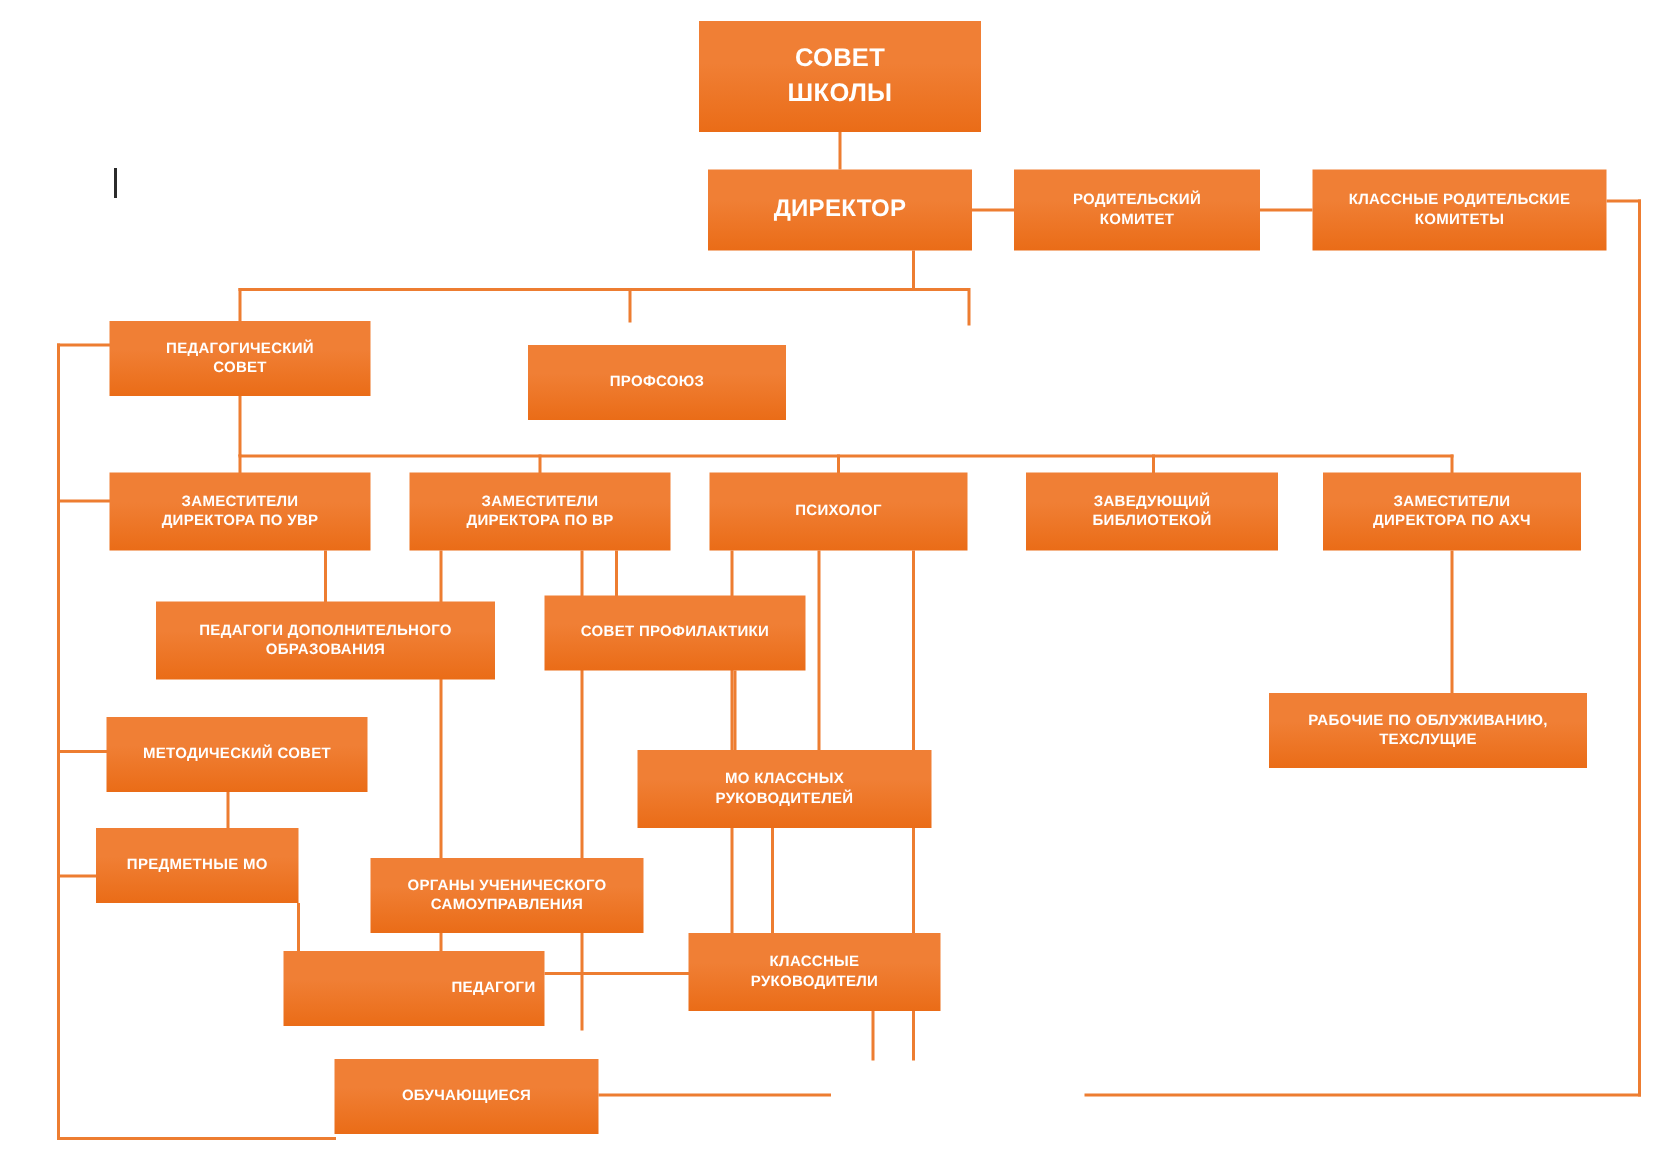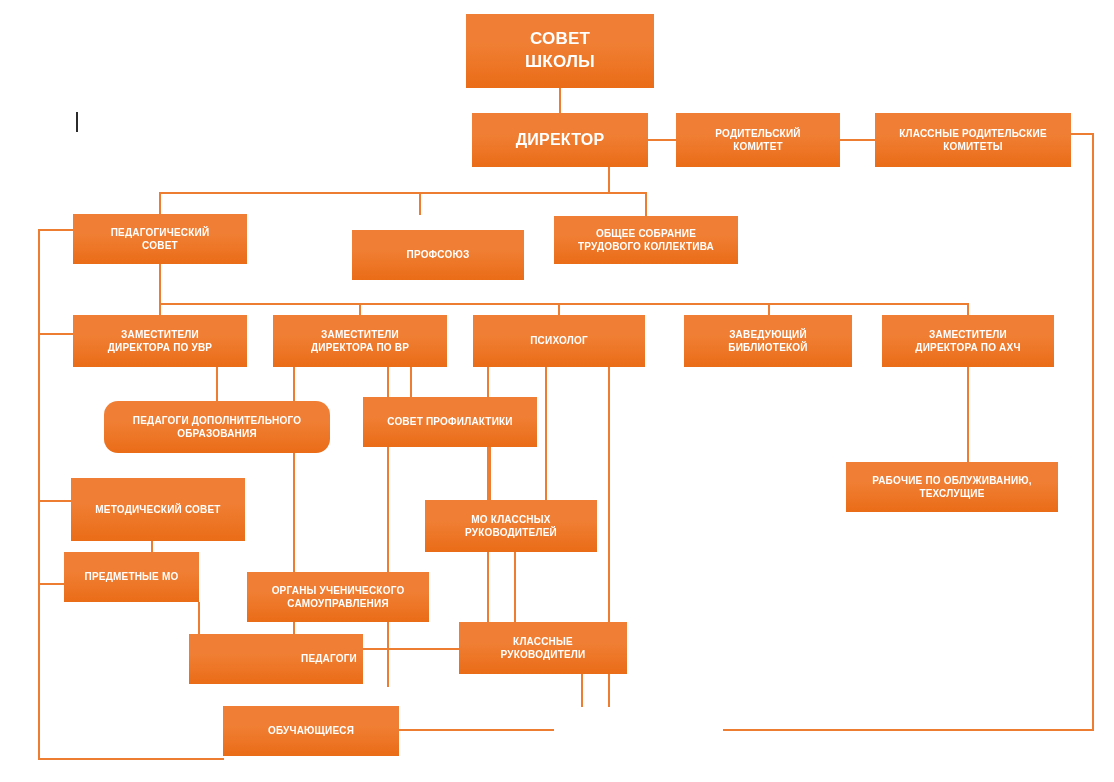--- a/index.html
+++ b/index.html
@@ -116,58 +116,54 @@
       <span class="node-label">КЛАССНЫЕ РОДИТЕЛЬСКИЕ
 КОМИТЕТЫ</span>
     </div>
     <div class="node" style="left: 73px; top: 214px; width: 174px; height: 50px; font-size: 10px; color: rgb(255, 255, 255); background: linear-gradient(rgb(240, 127, 53) 0%, rgb(240, 127, 53) 38%, rgb(234, 108, 23) 100%);">
       <span class="node-label">ПЕДАГОГИЧЕСКИЙ
 СОВЕТ</span>
     </div>
     <div class="node" style="left: 352px; top: 214px; width: 172px; height: 50px; font-size: 10px; color: rgb(255, 255, 255); background: linear-gradient(rgb(240, 127, 53) 0%, rgb(240, 127, 53) 38%, rgb(234, 108, 23) 100%); margin-top: 16px;">
       <span class="node-label">ПРОФСОЮЗ</span>
     </div>
-    <div class="node" style="left: 554px; top: 216px; width: 184px; height: 48px; font-size: 10px; color: rgb(255, 255, 255); background: linear-gradient(rgb(240, 127, 53) 0%, rgb(240, 127, 53) 38%, rgb(234, 108, 23) 100%);">
-      <span class="node-label">ОБЩЕЕ СОБРАНИЕ
-ТРУДОВОГО КОЛЛЕКТИВА</span>
-    </div>
     <div class="node" style="left: 73px; top: 315px; width: 174px; height: 52px; font-size: 10px; color: rgb(255, 255, 255); background: linear-gradient(rgb(240, 127, 53) 0%, rgb(240, 127, 53) 38%, rgb(234, 108, 23) 100%);">
       <span class="node-label">ЗАМЕСТИТЕЛИ
 ДИРЕКТОРА ПО УВР</span>
     </div>
     <div class="node" style="left: 273px; top: 315px; width: 174px; height: 52px; font-size: 10px; color: rgb(255, 255, 255); background: linear-gradient(rgb(240, 127, 53) 0%, rgb(240, 127, 53) 38%, rgb(234, 108, 23) 100%);">
       <span class="node-label">ЗАМЕСТИТЕЛИ
 ДИРЕКТОРА ПО ВР</span>
     </div>
     <div class="node" style="left: 473px; top: 315px; width: 172px; height: 52px; font-size: 10px; color: rgb(255, 255, 255); background: linear-gradient(rgb(240, 127, 53) 0%, rgb(240, 127, 53) 38%, rgb(234, 108, 23) 100%);">
       <span class="node-label">ПСИХОЛОГ</span>
     </div>
     <div class="node" style="left: 684px; top: 315px; width: 168px; height: 52px; font-size: 10px; color: rgb(255, 255, 255); background: linear-gradient(rgb(240, 127, 53) 0%, rgb(240, 127, 53) 38%, rgb(234, 108, 23) 100%);">
       <span class="node-label">ЗАВЕДУЮЩИЙ
 БИБЛИОТЕКОЙ</span>
     </div>
     <div class="node" style="left: 882px; top: 315px; width: 172px; height: 52px; font-size: 10px; color: rgb(255, 255, 255); background: linear-gradient(rgb(240, 127, 53) 0%, rgb(240, 127, 53) 38%, rgb(234, 108, 23) 100%);">
       <span class="node-label">ЗАМЕСТИТЕЛИ
 ДИРЕКТОРА ПО АХЧ</span>
     </div>
-    <div class="node" style="left: 104px; top: 401px; width: 226px; height: 52px; font-size: 10px; color: rgb(255, 255, 255); background: linear-gradient(rgb(240, 127, 53) 0%, rgb(240, 127, 53) 38%, rgb(234, 108, 23) 100%); border-radius: 14px;">
+    <div class="node" style="left: 104px; top: 401px; width: 226px; height: 52px; font-size: 10px; color: rgb(255, 255, 255); background: linear-gradient(rgb(240, 127, 53) 0%, rgb(240, 127, 53) 38%, rgb(234, 108, 23) 100%);">
       <span class="node-label">ПЕДАГОГИ ДОПОЛНИТЕЛЬНОГО
 ОБРАЗОВАНИЯ</span>
     </div>
     <div class="node" style="left: 363px; top: 397px; width: 174px; height: 50px; font-size: 10px; color: rgb(255, 255, 255); background: linear-gradient(rgb(240, 127, 53) 0%, rgb(240, 127, 53) 38%, rgb(234, 108, 23) 100%);">
       <span class="node-label">СОВЕТ ПРОФИЛАКТИКИ</span>
     </div>
     <div class="node" style="left: 846px; top: 462px; width: 212px; height: 50px; font-size: 10px; color: rgb(255, 255, 255); background: linear-gradient(rgb(240, 127, 53) 0%, rgb(240, 127, 53) 38%, rgb(234, 108, 23) 100%);">
       <span class="node-label">РАБОЧИЕ ПО ОБЛУЖИВАНИЮ,
 ТЕХСЛУЩИЕ</span>
     </div>
-    <div class="node" style="left: 71px; top: 478px; width: 174px; height: 63px; font-size: 10px; color: rgb(255, 255, 255); background: linear-gradient(rgb(240, 127, 53) 0%, rgb(240, 127, 53) 38%, rgb(234, 108, 23) 100%);">
+    <div class="node" style="left: 71px; top: 478px; width: 174px; height: 50px; font-size: 10px; color: rgb(255, 255, 255); background: linear-gradient(rgb(240, 127, 53) 0%, rgb(240, 127, 53) 38%, rgb(234, 108, 23) 100%);">
       <span class="node-label">МЕТОДИЧЕСКИЙ СОВЕТ</span>
     </div>
-    <div class="node" style="left: 425px; top: 500px; width: 172px; height: 52px; font-size: 10px; color: rgb(255, 255, 255); background: linear-gradient(rgb(240, 127, 53) 0%, rgb(240, 127, 53) 38%, rgb(234, 108, 23) 100%);">
+    <div class="node" style="left: 425px; top: 500px; width: 196px; height: 52px; font-size: 10px; color: rgb(255, 255, 255); background: linear-gradient(rgb(240, 127, 53) 0%, rgb(240, 127, 53) 38%, rgb(234, 108, 23) 100%);">
       <span class="node-label">МО КЛАССНЫХ
 РУКОВОДИТЕЛЕЙ</span>
     </div>
     <div class="node" style="left: 64px; top: 552px; width: 135px; height: 50px; font-size: 10px; color: rgb(255, 255, 255); background: linear-gradient(rgb(240, 127, 53) 0%, rgb(240, 127, 53) 38%, rgb(234, 108, 23) 100%);">
       <span class="node-label">ПРЕДМЕТНЫЕ МО</span>
     </div>
     <div class="node" style="left: 247px; top: 572px; width: 182px; height: 50px; font-size: 10px; color: rgb(255, 255, 255); background: linear-gradient(rgb(240, 127, 53) 0%, rgb(240, 127, 53) 38%, rgb(234, 108, 23) 100%);">
       <span class="node-label">ОРГАНЫ УЧЕНИЧЕСКОГО
 САМОУПРАВЛЕНИЯ</span>
     </div>

